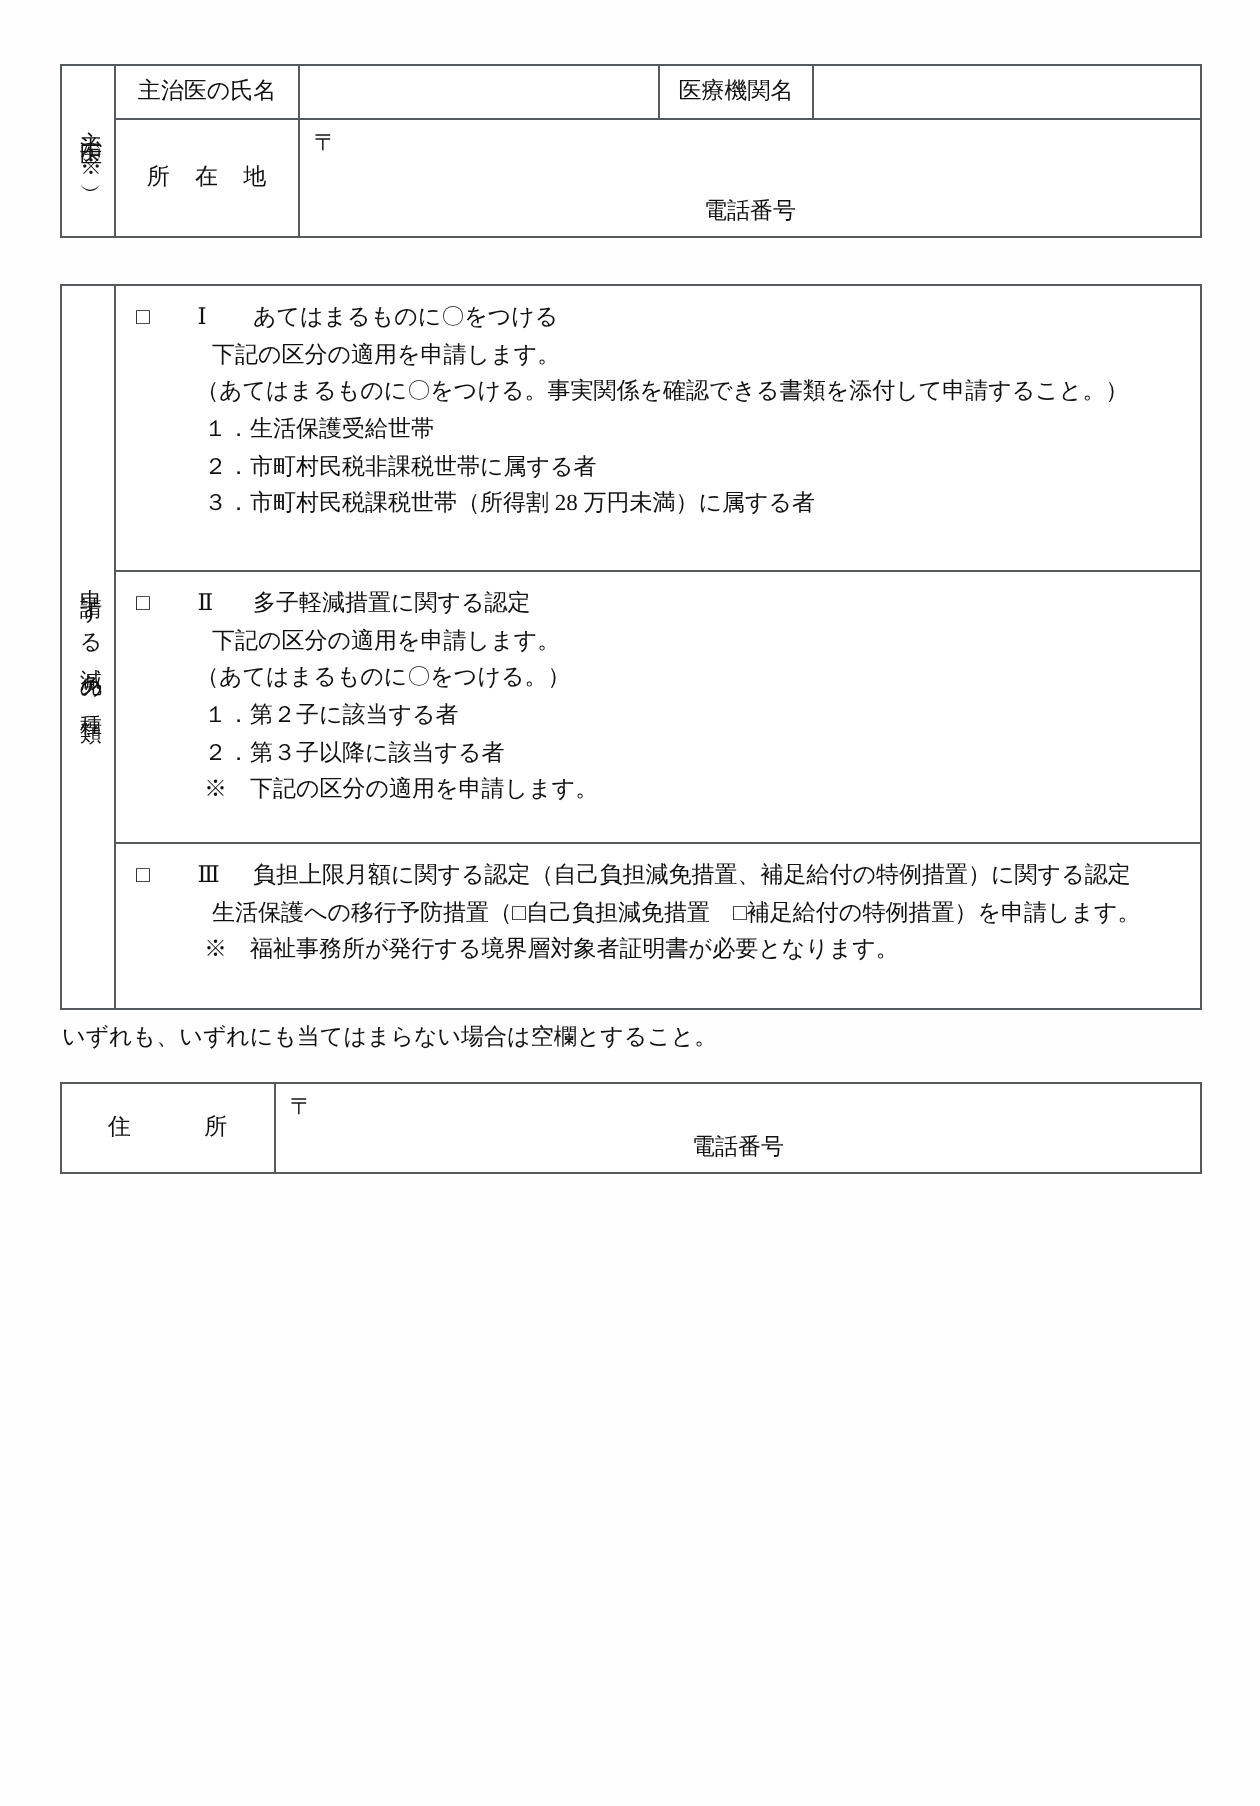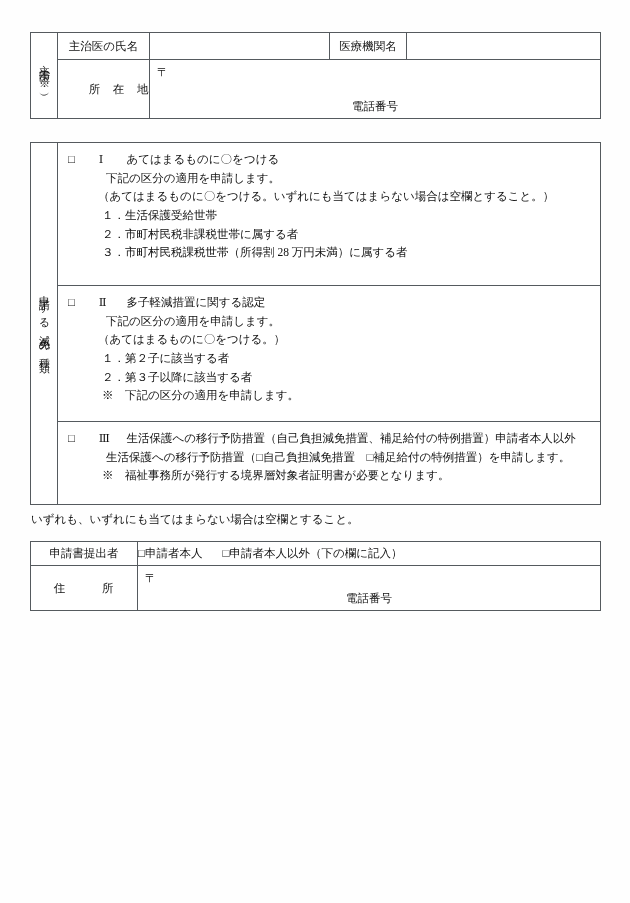--- a/index.html
+++ b/index.html
@@ -159,21 +159,21 @@
         <span></span>
       </td>
       <td class="lbl-center">
         <span>医療機関名</span>
       </td>
       <td class="cell-pad">
         <span></span>
       </td>
     </tr>
     <tr>
-      <td class="lbl-spaced" style="height:58px;text-align:right;">
+      <td class="lbl-spaced" style="height:58px;">
         <span>所　在　地</span>
       </td>
       <td colspan="3" style="height:58px;">
         <div class="addr-cell" style="height:58px;">
           <span class="postal">〒</span>
           <span class="tel">電話番号</span>
         </div>
       </td>
     </tr>
   </tbody>
@@ -194,21 +194,21 @@
       <td>
         <div class="sec-body" style="height:127px;">
           <div class="sec-head">
             <span class="cbox">□</span>
             <span style="display:inline-block;width:18px"></span>
             <span class="roman">Ⅰ</span>
             <span style="display:inline-block;width:8px"></span>
             <span>あてはまるものに〇をつける</span>
           </div>
           <div class="sec-line ind-1">下記の区分の適用を申請します。</div>
-          <div class="sec-line ind-2">（あてはまるものに〇をつける。いずれにも当てはまらない場合は空欄とすること。）</div>
+          <div class="sec-line ind-2">（あてはまるものに〇をつける。事実関係を確認できる書類を添付して申請すること。）</div>
           <div class="sec-line ind-3">１．生活保護受給世帯</div>
           <div class="sec-line ind-3">２．市町村民税非課税世帯に属する者</div>
           <div class="sec-line ind-3">３．市町村民税課税世帯（所得割 28 万円未満）に属する者</div>
         </div>
       </td>
     </tr>
 
     <tr>
       <td>
         <div class="sec-body" style="height:120px;">
@@ -229,21 +229,21 @@
     </tr>
 
     <tr>
       <td>
         <div class="sec-body" style="height:67px;">
           <div class="sec-head">
             <span class="cbox">□</span>
             <span style="display:inline-block;width:18px"></span>
             <span class="roman">Ⅲ</span>
             <span style="display:inline-block;width:8px"></span>
-            <span>生活保護への移行予防措置（自己負担減免措置、補足給付の特例措置）申請者本人以外</span>
+            <span>負担上限月額に関する認定（自己負担減免措置、補足給付の特例措置）に関する認定</span>
           </div>
           <div class="sec-line ind-1">生活保護への移行予防措置（□自己負担減免措置　□補足給付の特例措置）を申請します。</div>
           <div class="sec-line ind-3">※　福祉事務所が発行する境界層対象者証明書が必要となります。</div>
         </div>
       </td>
     </tr>
   </tbody>
     </table>
 
   <div class="note-line" style="left:31px; top:511px;">
@@ -252,30 +252,20 @@
 
   <table class="form-table" style="left:30px; top:541px; width:570px;">
     <colgroup>
       <col style="width:107px">
       <col style="width:208px">
       <col style="width:100px">
       <col style="width:155px">
     </colgroup>
 
     <tbody>
-        <tr>
-      <td class="lbl-center" style="height:23px;">
-        <span>申請書提出者</span>
-      </td>
-      <td colspan="3" class="cell-pad">
-        <span class="submitter-row">
-          <span>□申請者本人</span><span class="gap-wide"></span><span>□申請者本人以外（下の欄に記入）</span>
-        </span>
-      </td>
-    </tr>
 
 
     <tr>
       <td class="lbl-spaced" style="height:44px;">
         <span>住　　　所</span>
       </td>
       <td colspan="3" style="height:44px;">
         <div class="addr-cell" style="height:44px;">
           <span class="postal">〒</span>
           <span class="tel">電話番号</span>

